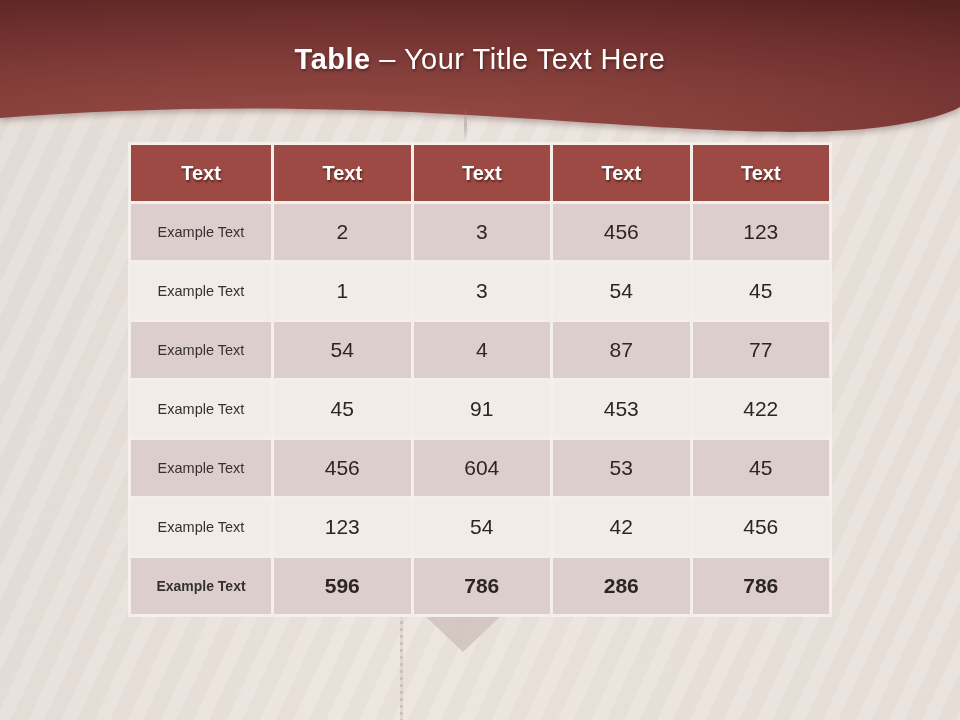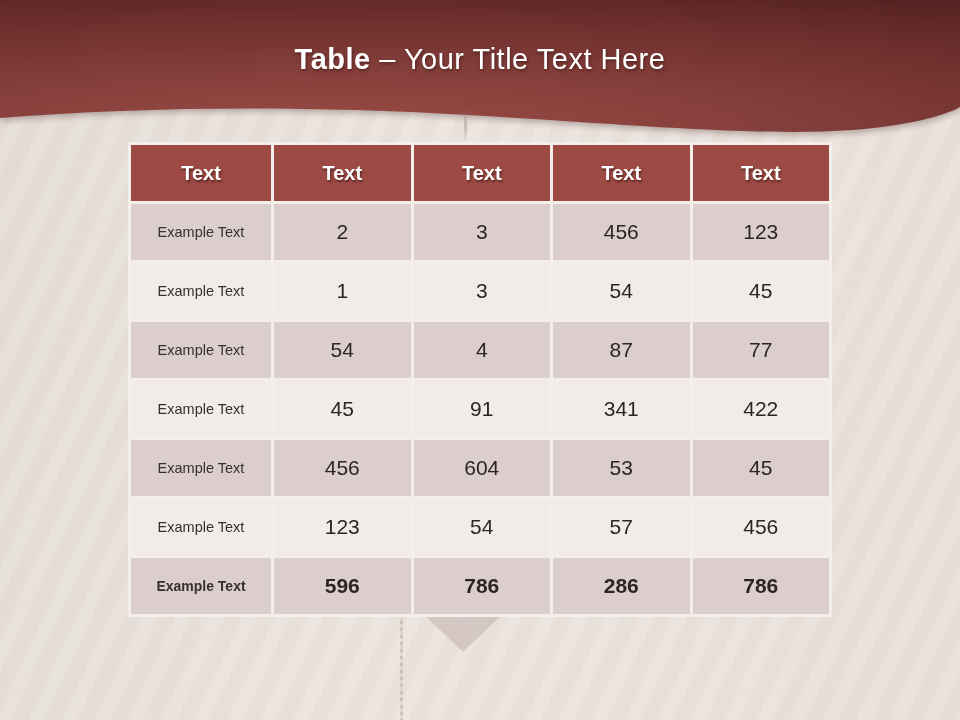--- a/index.html
+++ b/index.html
@@ -82,18 +82,18 @@
 
   <div class="crease"></div>
   <div class="pendant"></div>
   <div class="rope"></div>
 
   <div class="ppt-table" id="pptTable">
       <div class="tr"><div class="th">Text</div><div class="th">Text</div><div class="th">Text</div><div class="th">Text</div><div class="th">Text</div></div>
       <div class="tr odd"><div class="td label">Example Text</div><div class="td">2</div><div class="td">3</div><div class="td">456</div><div class="td">123</div></div>
       <div class="tr even"><div class="td label">Example Text</div><div class="td">1</div><div class="td">3</div><div class="td">54</div><div class="td">45</div></div>
       <div class="tr odd"><div class="td label">Example Text</div><div class="td">54</div><div class="td">4</div><div class="td">87</div><div class="td">77</div></div>
-      <div class="tr even"><div class="td label">Example Text</div><div class="td">45</div><div class="td">91</div><div class="td">341</div><div class="td">422</div></div>
+      <div class="tr even"><div class="td label">Example Text</div><div class="td">45</div><div class="td">91</div><div class="td">453</div><div class="td">422</div></div>
       <div class="tr odd"><div class="td label">Example Text</div><div class="td">456</div><div class="td">604</div><div class="td">53</div><div class="td">45</div></div>
-      <div class="tr even"><div class="td label">Example Text</div><div class="td">123</div><div class="td">54</div><div class="td">57</div><div class="td">456</div></div>
+      <div class="tr even"><div class="td label">Example Text</div><div class="td">123</div><div class="td">54</div><div class="td">42</div><div class="td">456</div></div>
       <div class="tr odd bold"><div class="td label">Example Text</div><div class="td">596</div><div class="td">786</div><div class="td">286</div><div class="td">786</div></div>
     </div>
 </div>
 
 </body></html>

